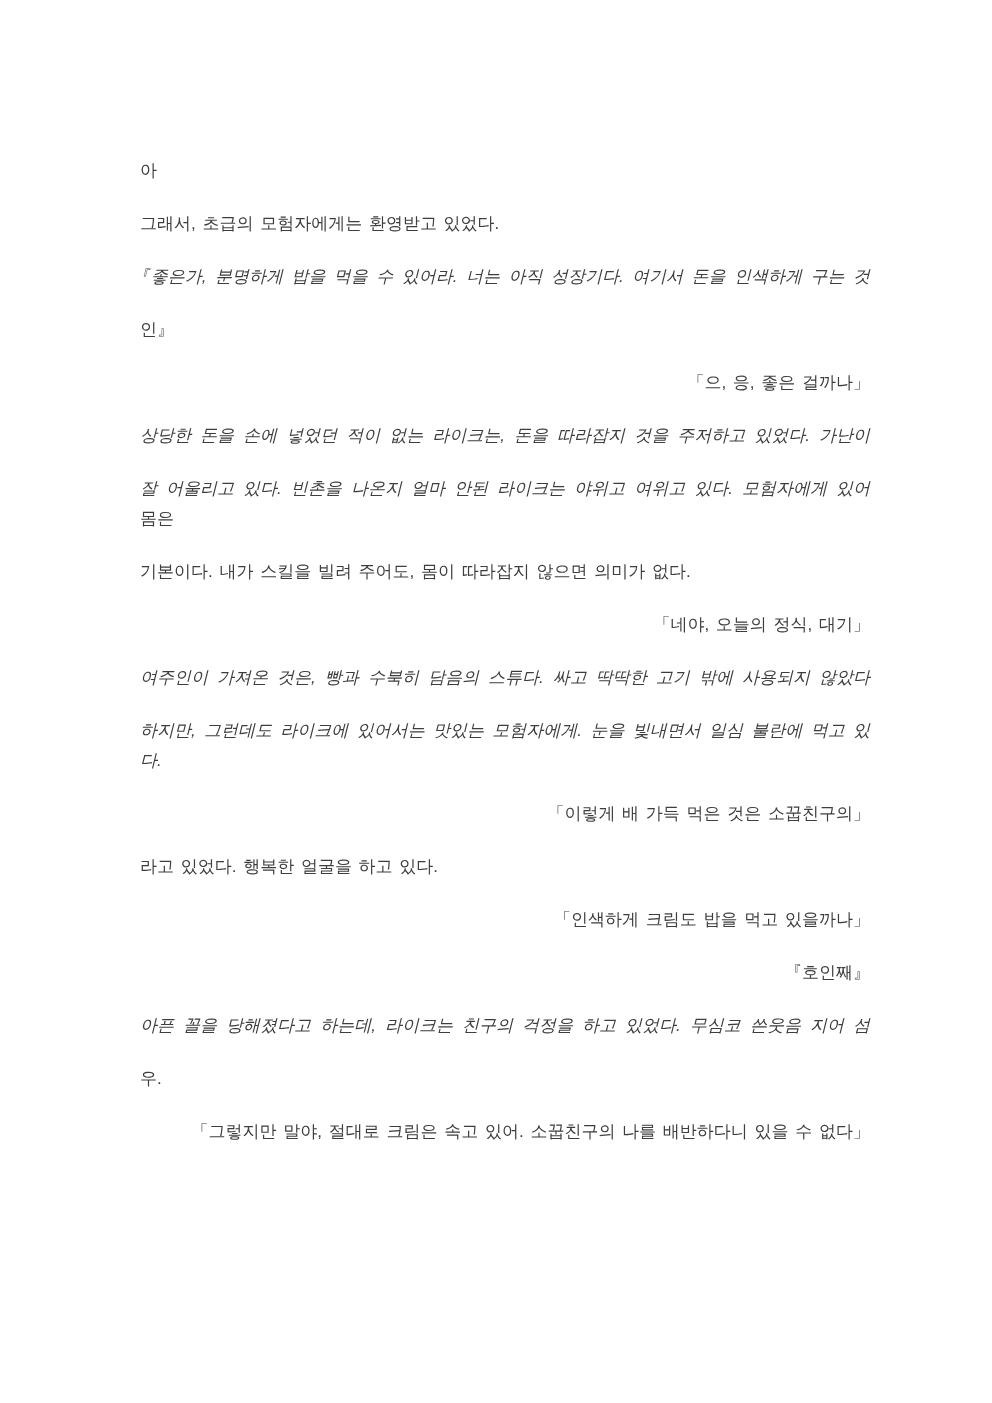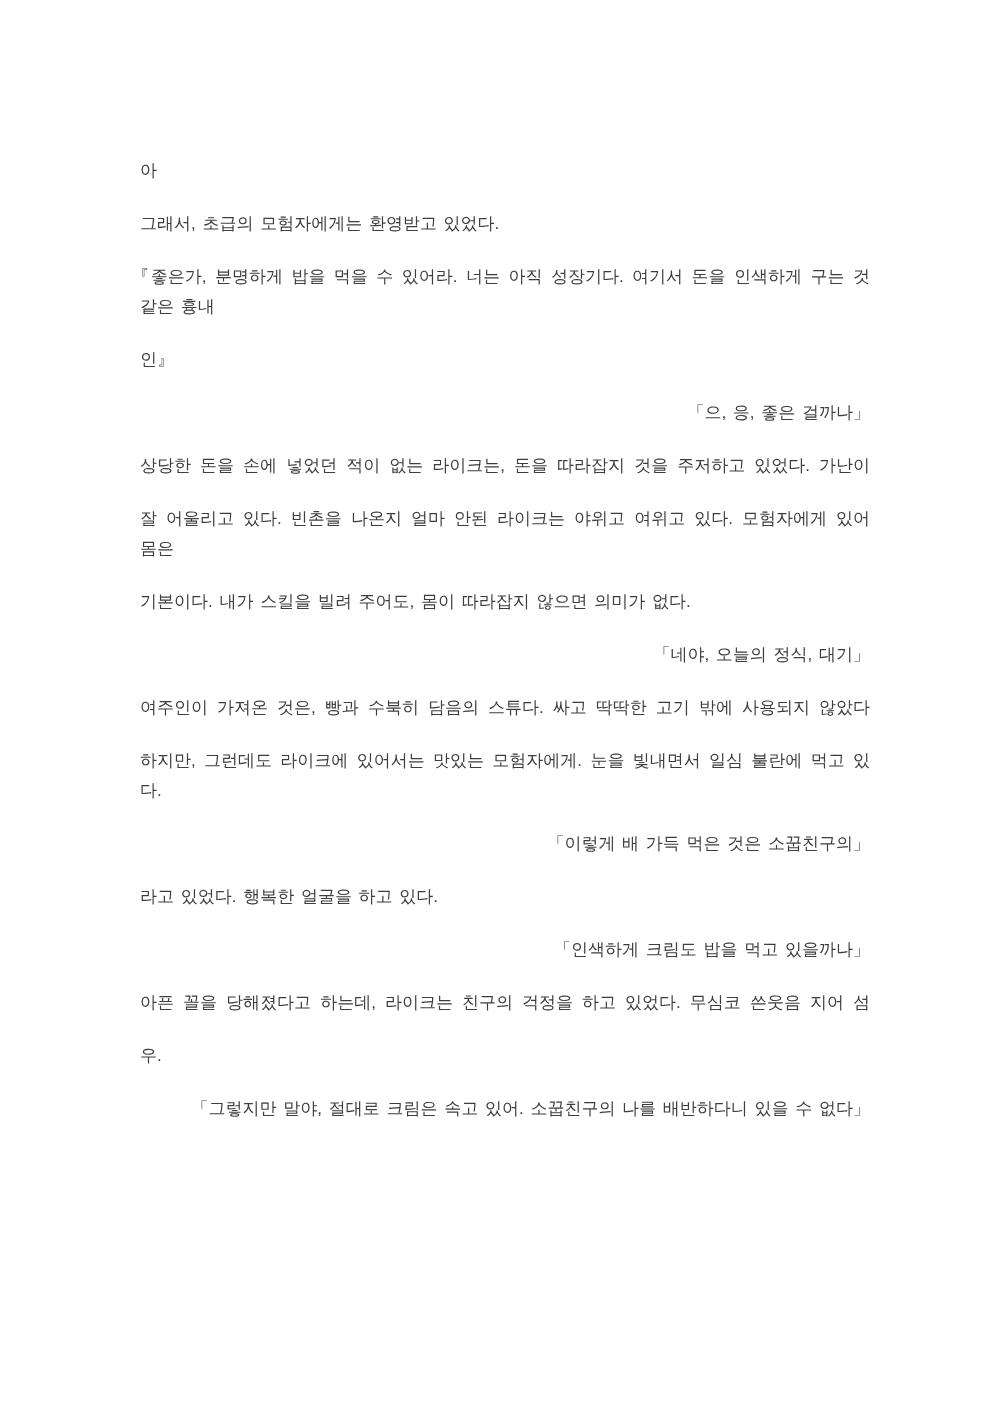--- a/index.html
+++ b/index.html
@@ -32,41 +32,41 @@
     margin: 0 0 23px 0;
   }
   .line {
     min-height: 30px;
   }
   
   .line.fill {
     text-align: justify;
     text-align-last: justify;
     text-justify: inter-word;
+    font-style: italic;
   }
   
   .line.hang {
     text-indent: -8px;
     text-align: right;
   }
 </style>
 </head>
 <body>
 
 <div class="page" style="background: rgb(255, 255, 255);">
   <div class="content" id="content" style="color: rgb(61, 61, 61);">
       <div class="para">
         <div class="line">아</div>
       </div>
       <div class="para">
         <div class="line">그래서, 초급의 모험자에게는 환영받고 있었다.</div>
       </div>
       <div class="para">
         <div class="line fill hang">『좋은가, 분명하게 밥을 먹을 수 있어라. 너는 아직 성장기다. 여기서 돈을 인색하게 구는 것</div>
-        <div class="line">같은 흉내</div>
       </div>
       <div class="para">
         <div class="line">인』</div>
       </div>
       <div class="para">
         <div class="line hang">「으, 응, 좋은 걸까나」</div>
       </div>
       <div class="para">
         <div class="line fill">상당한 돈을 손에 넣었던 적이 없는 라이크는, 돈을 따라잡지 것을 주저하고 있었다. 가난이</div>
       </div>
@@ -89,20 +89,23 @@
       <div class="para">
         <div class="line hang">「이렇게 배 가득 먹은 것은 소꿉친구의」</div>
       </div>
       <div class="para">
         <div class="line">라고 있었다. 행복한 얼굴을 하고 있다.</div>
       </div>
       <div class="para">
         <div class="line hang">「인색하게 크림도 밥을 먹고 있을까나」</div>
       </div>
       <div class="para">
+        <div class="line hang">『호인째』</div>
+      </div>
+      <div class="para">
         <div class="line fill">아픈 꼴을 당해졌다고 하는데, 라이크는 친구의 걱정을 하고 있었다. 무심코 쓴웃음 지어 섬</div>
       </div>
       <div class="para">
         <div class="line">우.</div>
       </div>
       <div class="para">
         <div class="line hang">「그렇지만 말야, 절대로 크림은 속고 있어. 소꿉친구의 나를 배반하다니 있을 수 없다」</div>
       </div>
     </div>
 </div>

